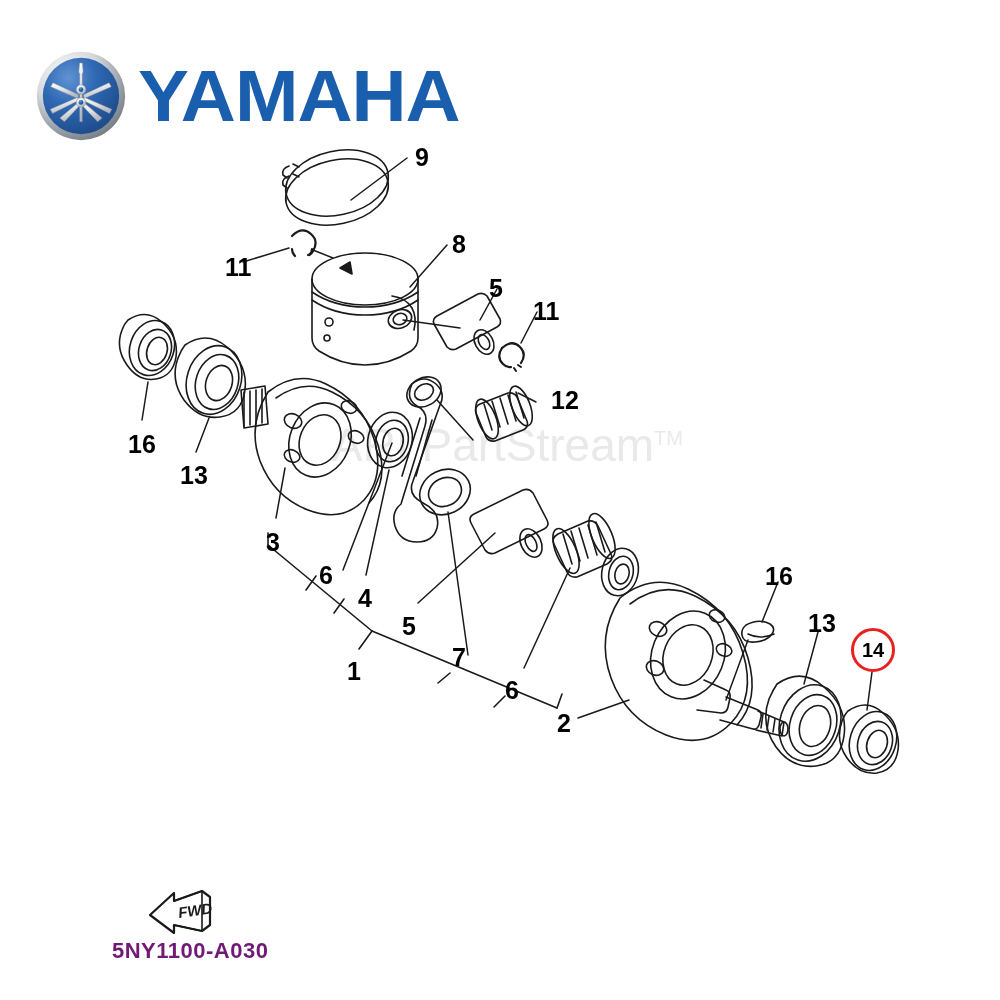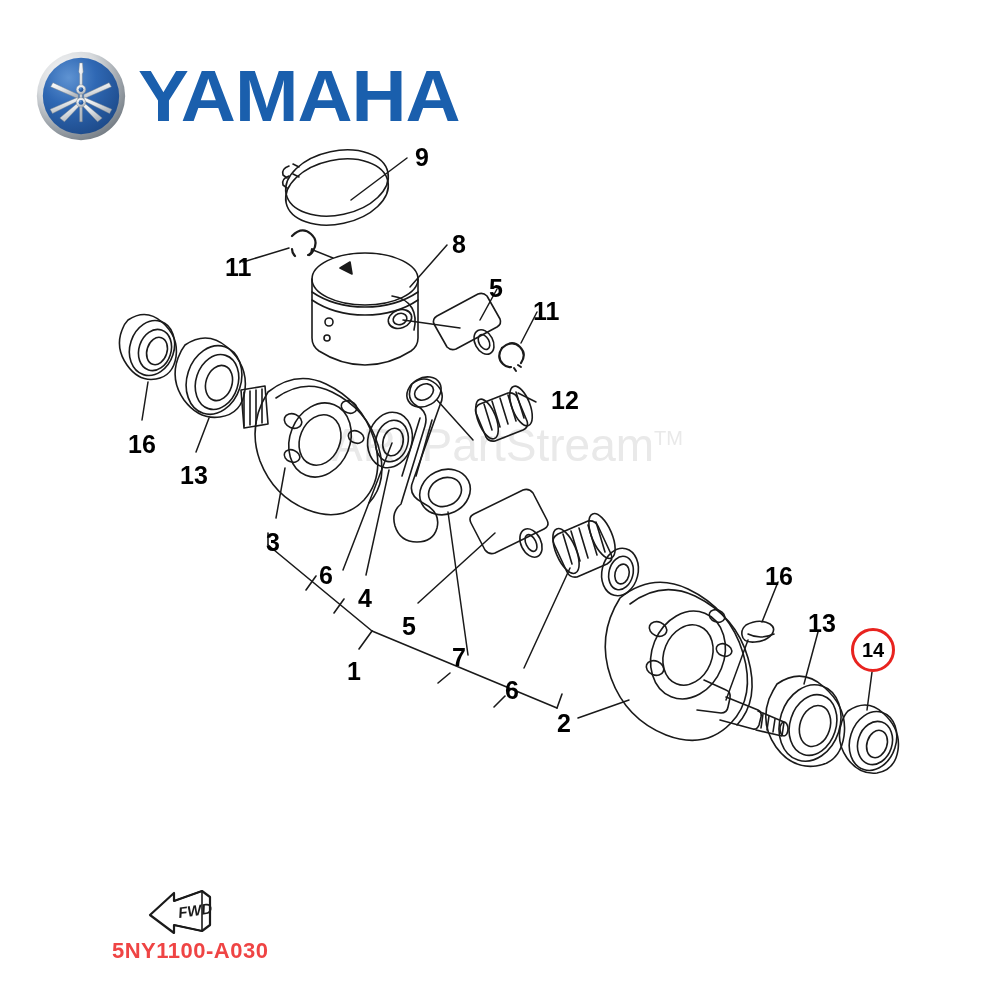--- a/index.html
+++ b/index.html
@@ -101,21 +101,21 @@
     top: 885px;
     width: 70px;
     height: 52px;
   }
   #diagram-code {
     position: absolute;
     left: 112px;
     top: 938px;
     font-size: 22px;
     font-weight: bold;
-    color: #ef4444;
+    color: #701a75;
     letter-spacing: 0.5px;
     font-family: "Liberation Sans", sans-serif;
     white-space: nowrap;
   }
 </style>
 </head>
 <body>
 
 <div id="page">
 

